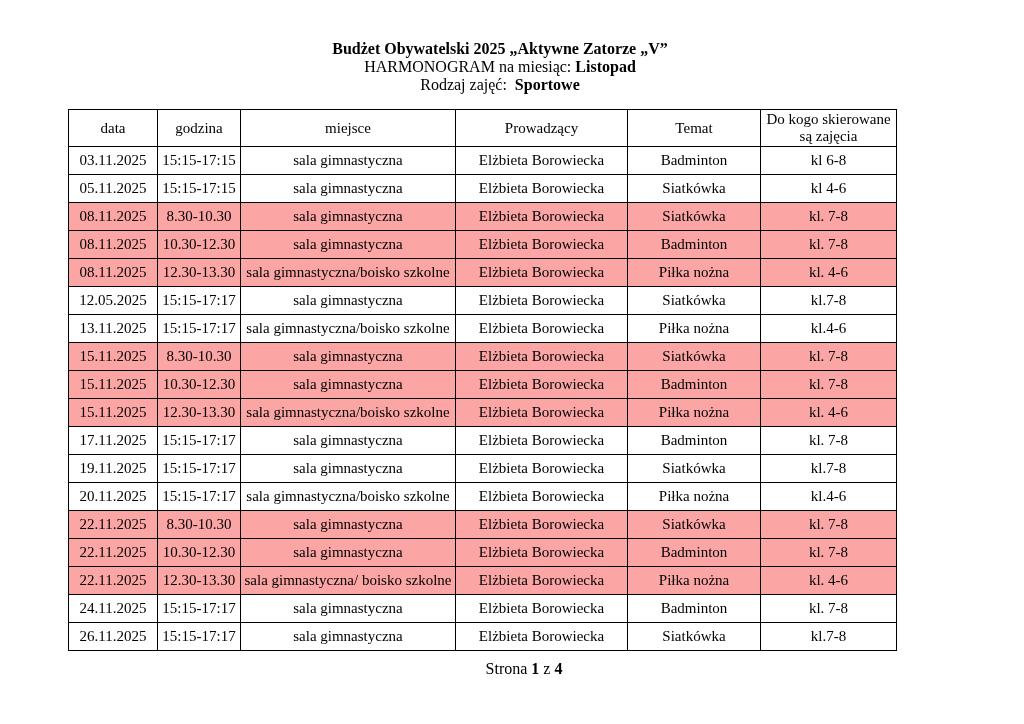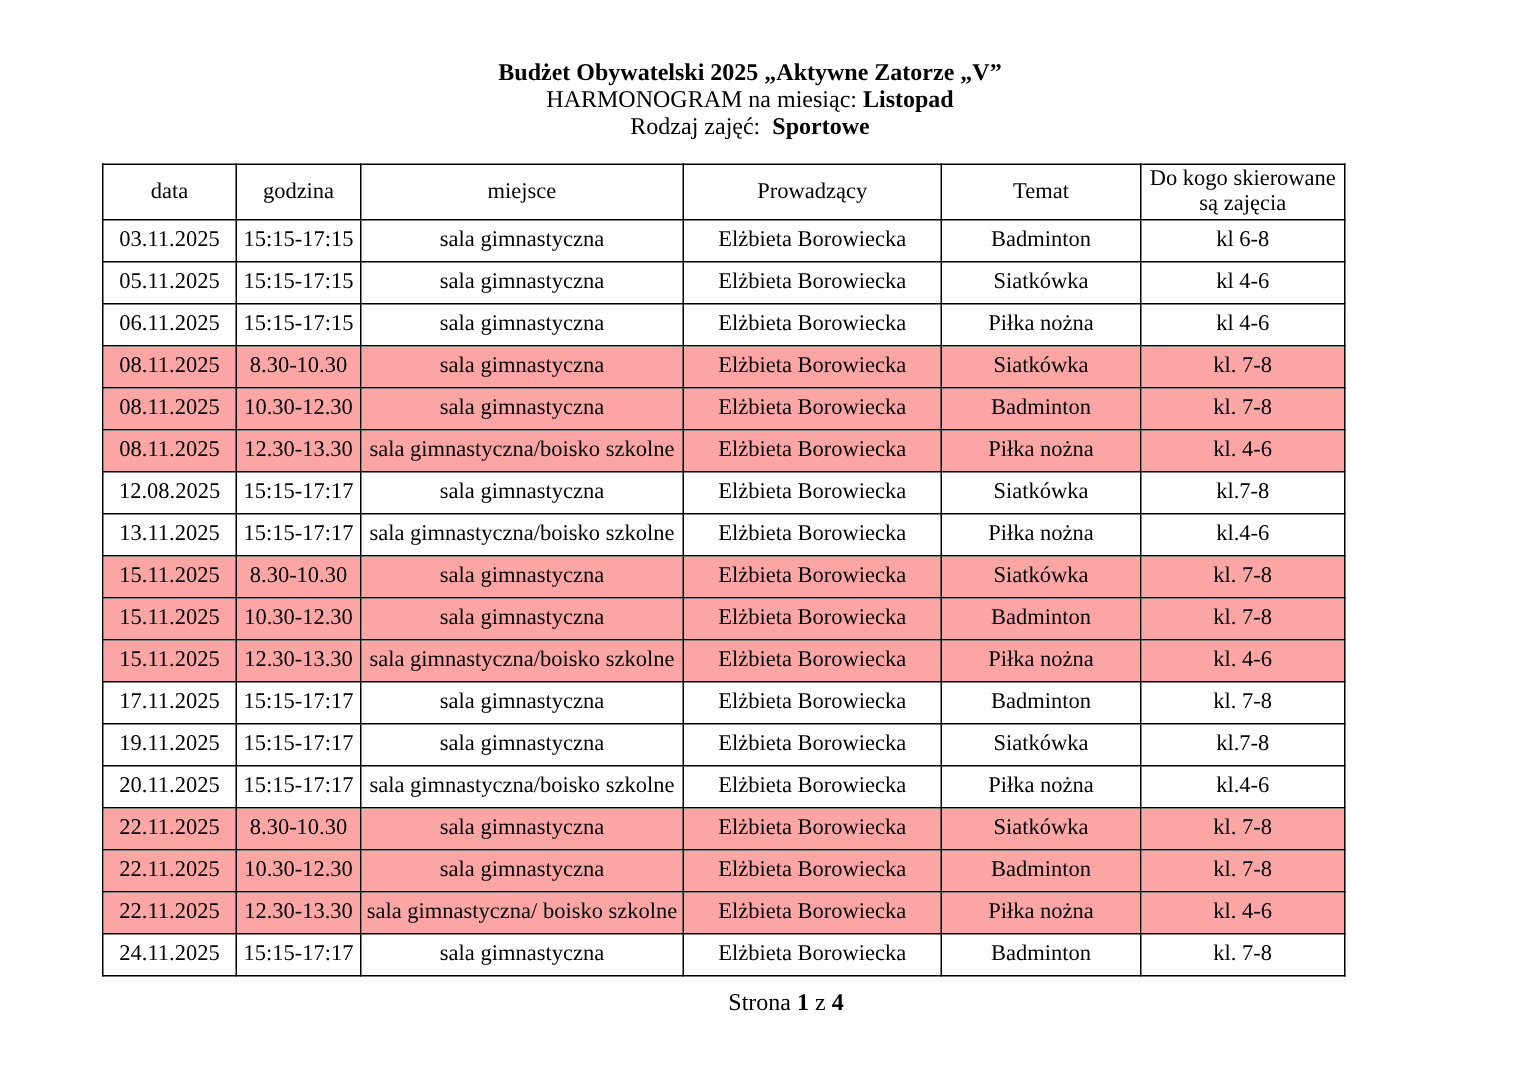--- a/index.html
+++ b/index.html
@@ -99,28 +99,20 @@
           <td>kl 6-8</td>
         </tr>
         <tr>
           <td>05.11.2025</td>
           <td>15:15-17:15</td>
           <td>sala gimnastyczna</td>
           <td>Elżbieta Borowiecka</td>
           <td>Siatkówka</td>
           <td>kl 4-6</td>
         </tr>
-        <tr>
-          <td>06.11.2025</td>
-          <td>15:15-17:15</td>
-          <td>sala gimnastyczna</td>
-          <td>Elżbieta Borowiecka</td>
-          <td>Piłka nożna</td>
-          <td>kl 4-6</td>
-        </tr>
         <tr class="highlighted">
           <td>08.11.2025</td>
           <td>8.30-10.30</td>
           <td>sala gimnastyczna</td>
           <td>Elżbieta Borowiecka</td>
           <td>Siatkówka</td>
           <td>kl. 7-8</td>
         </tr>
         <tr class="highlighted">
           <td>08.11.2025</td>
@@ -132,21 +124,21 @@
         </tr>
         <tr class="highlighted">
           <td>08.11.2025</td>
           <td>12.30-13.30</td>
           <td>sala gimnastyczna/boisko szkolne</td>
           <td>Elżbieta Borowiecka</td>
           <td>Piłka nożna</td>
           <td>kl. 4-6</td>
         </tr>
         <tr>
-          <td>12.08.2025</td>
+          <td>12.05.2025</td>
           <td>15:15-17:17</td>
           <td>sala gimnastyczna</td>
           <td>Elżbieta Borowiecka</td>
           <td>Siatkówka</td>
           <td>kl.7-8</td>
         </tr>
         <tr>
           <td>13.11.2025</td>
           <td>15:15-17:17</td>
           <td>sala gimnastyczna/boisko szkolne</td>
@@ -227,18 +219,26 @@
           <td>kl. 4-6</td>
         </tr>
         <tr>
           <td>24.11.2025</td>
           <td>15:15-17:17</td>
           <td>sala gimnastyczna</td>
           <td>Elżbieta Borowiecka</td>
           <td>Badminton</td>
           <td>kl. 7-8</td>
         </tr>
+        <tr>
+          <td>26.11.2025</td>
+          <td>15:15-17:17</td>
+          <td>sala gimnastyczna</td>
+          <td>Elżbieta Borowiecka</td>
+          <td>Siatkówka</td>
+          <td>kl.7-8</td>
+        </tr>
       </tbody>
   </table>
 
   <div class="footer"><span>Strona </span><span class="t-bold">1</span><span> z </span><span class="t-bold">4</span></div>
 
 </div>
 
 </body></html>

